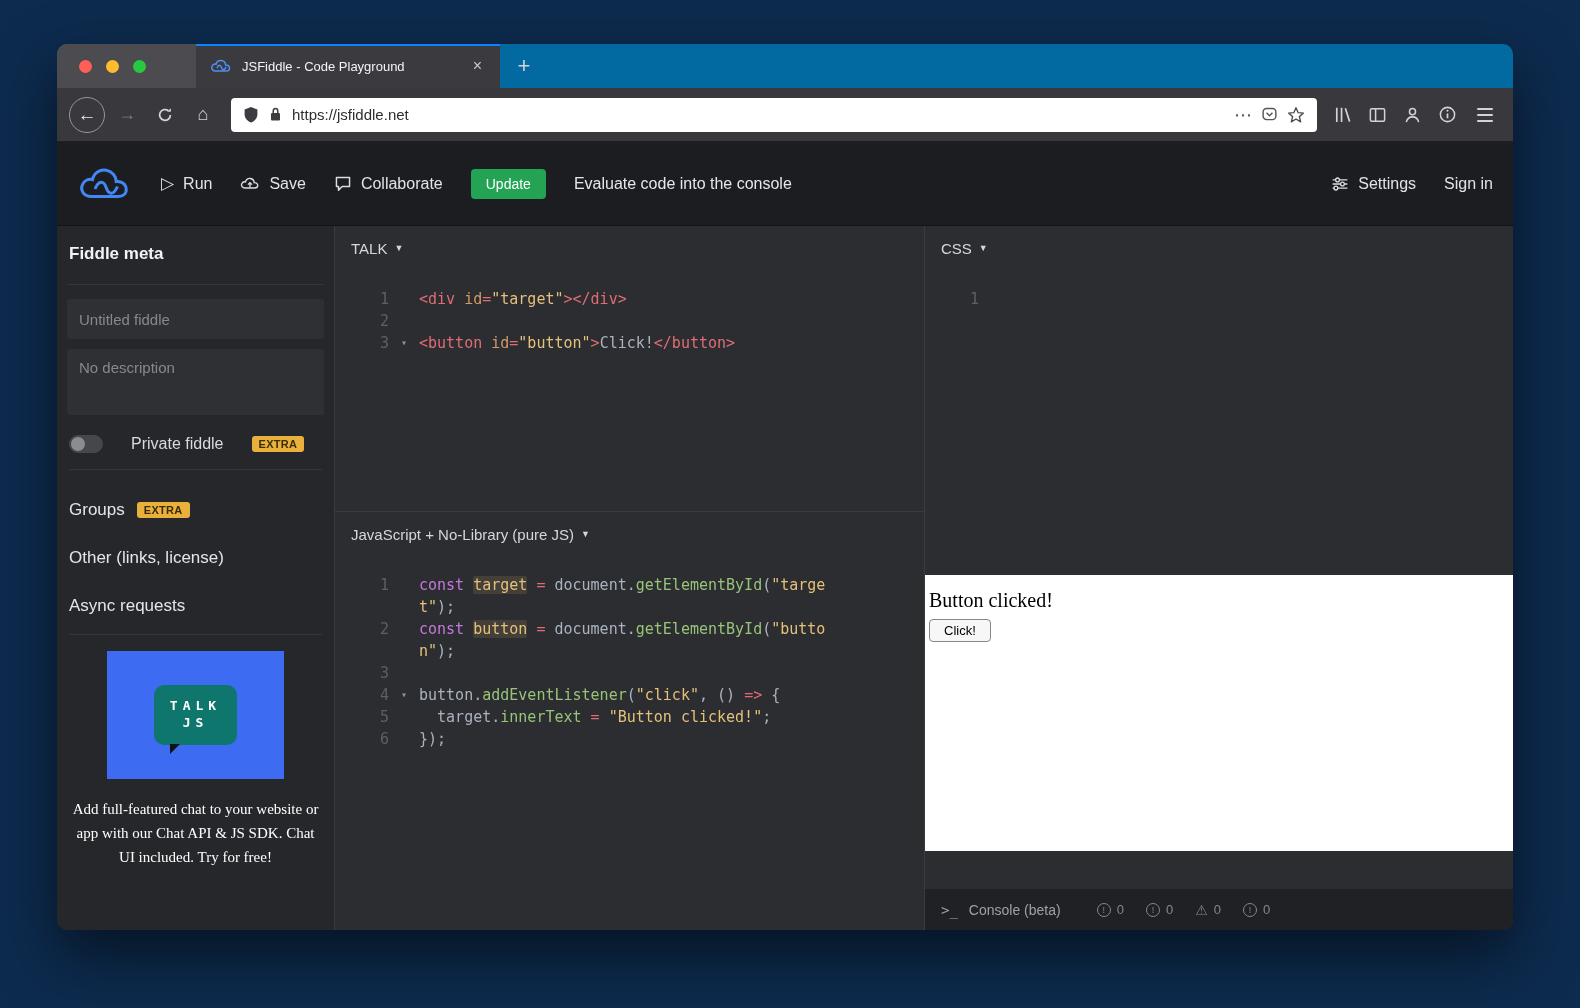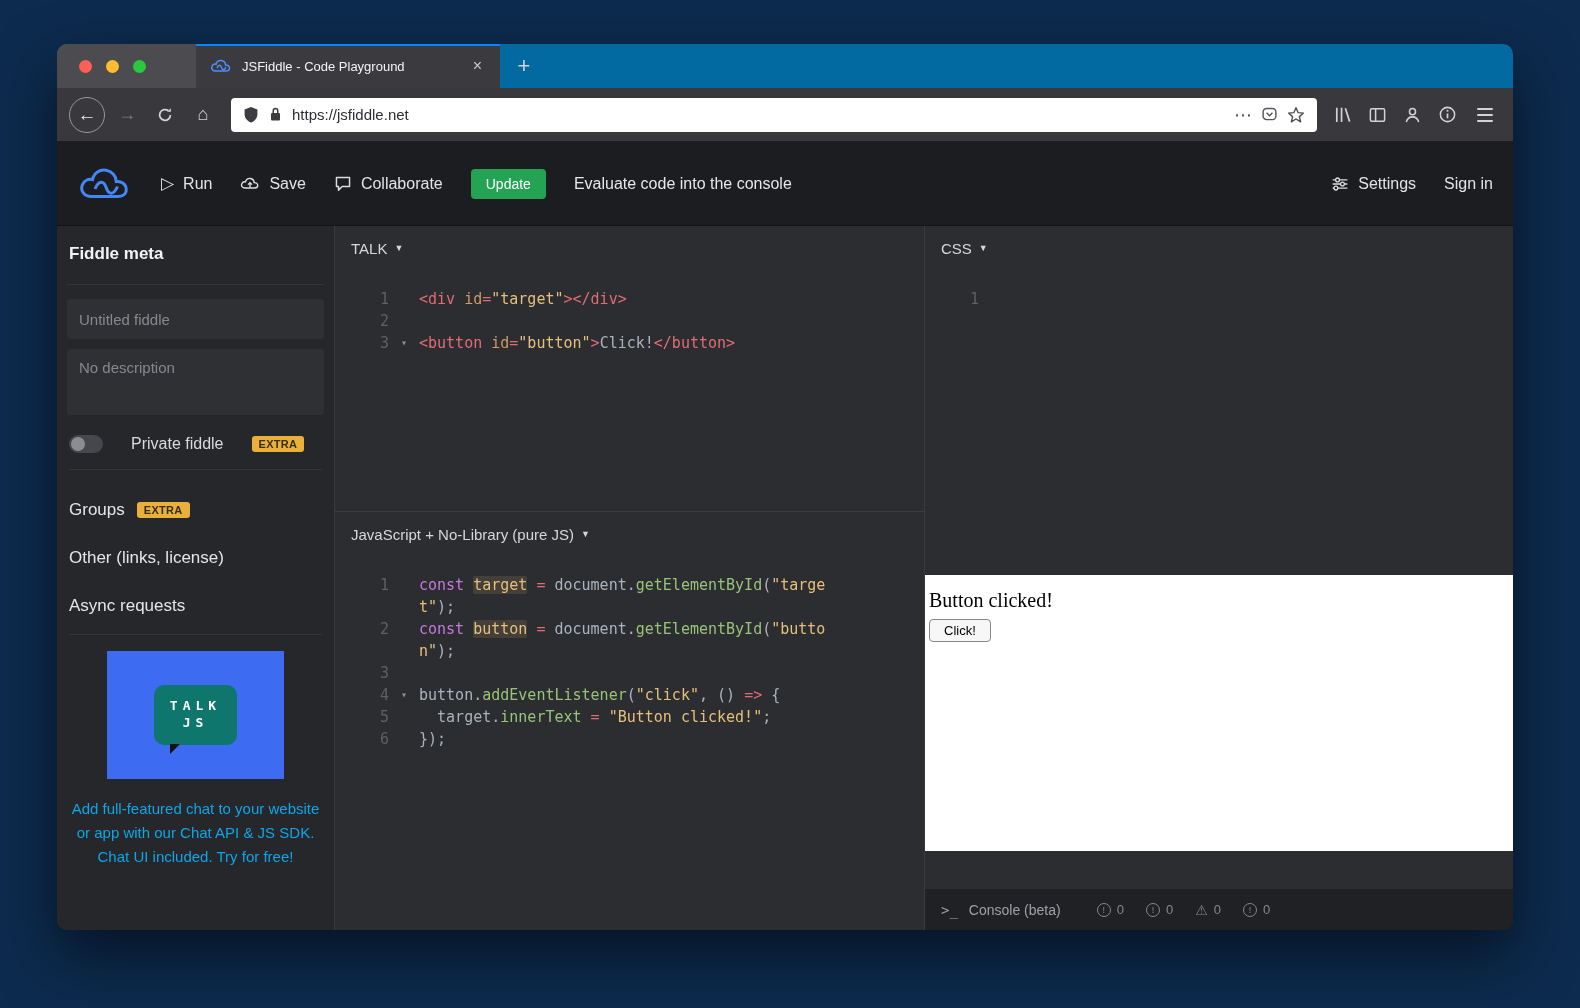--- a/index.html
+++ b/index.html
@@ -74,21 +74,21 @@
   .chip { background:#3b3c41; color:#c3c4c8; font-size:13px; padding:3px 9px; border-radius:3px; }
   .side-divider { border-top:1px solid #35363a; margin:4px 2px 16px; }
   .ad { text-align:center; margin-top:2px; }
   .ad-banner { width:177px; height:128px; background:#3d6cf2; margin:0 auto;
     display:flex; align-items:center; justify-content:center; }
   .talk-logo { background:#0f766e; border-radius:10px; padding:12px 16px 14px; position:relative;
     color:#fff; font-family:"DejaVu Sans Mono",monospace; font-weight:bold; font-size:13px;
     letter-spacing:5px; line-height:17px; text-align:center; }
   .talk-logo::after { content:""; position:absolute; left:16px; bottom:-9px;
     border:5px solid transparent; border-top-color:#121212; border-left-color:#121212; }
-  .ad-text { width:256px; margin:18px auto 0; color:#0ea5e9; font-size:15px; line-height:24px; }
+  .ad-text { width:256px; margin:18px auto 0; color:#ffffff; font-size:15px; line-height:24px;font-family:Liberation Serif, serif; }
 
   
   .panel { position:absolute; }
   .panel-html { left:278px; top:0; width:590px; height:286px; border-right:1px solid #3a3b3f; border-bottom:1px solid #3a3b3f; }
   .panel-js   { left:278px; top:286px; width:590px; height:418px; border-right:1px solid #3a3b3f; }
   .panel-css  { left:868px; top:0; width:588px; height:326px; }
   .panel-result { left:868px; top:349px; width:588px; height:276px; background:#ffffff; padding:14px 4px; }
   .console-bar { left:868px; top:663px; width:588px; height:41px; background:#202124;
     display:flex; align-items:center; padding:0 16px; }
 

